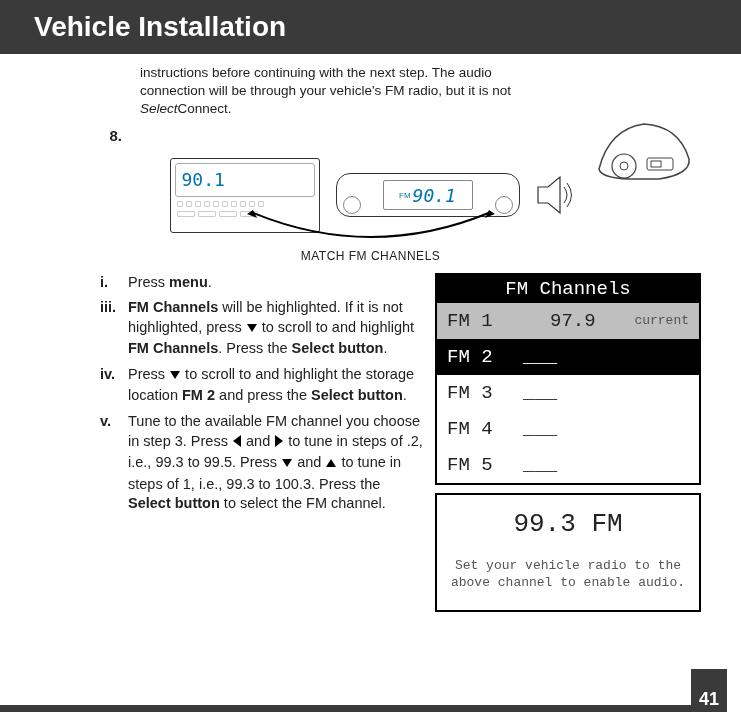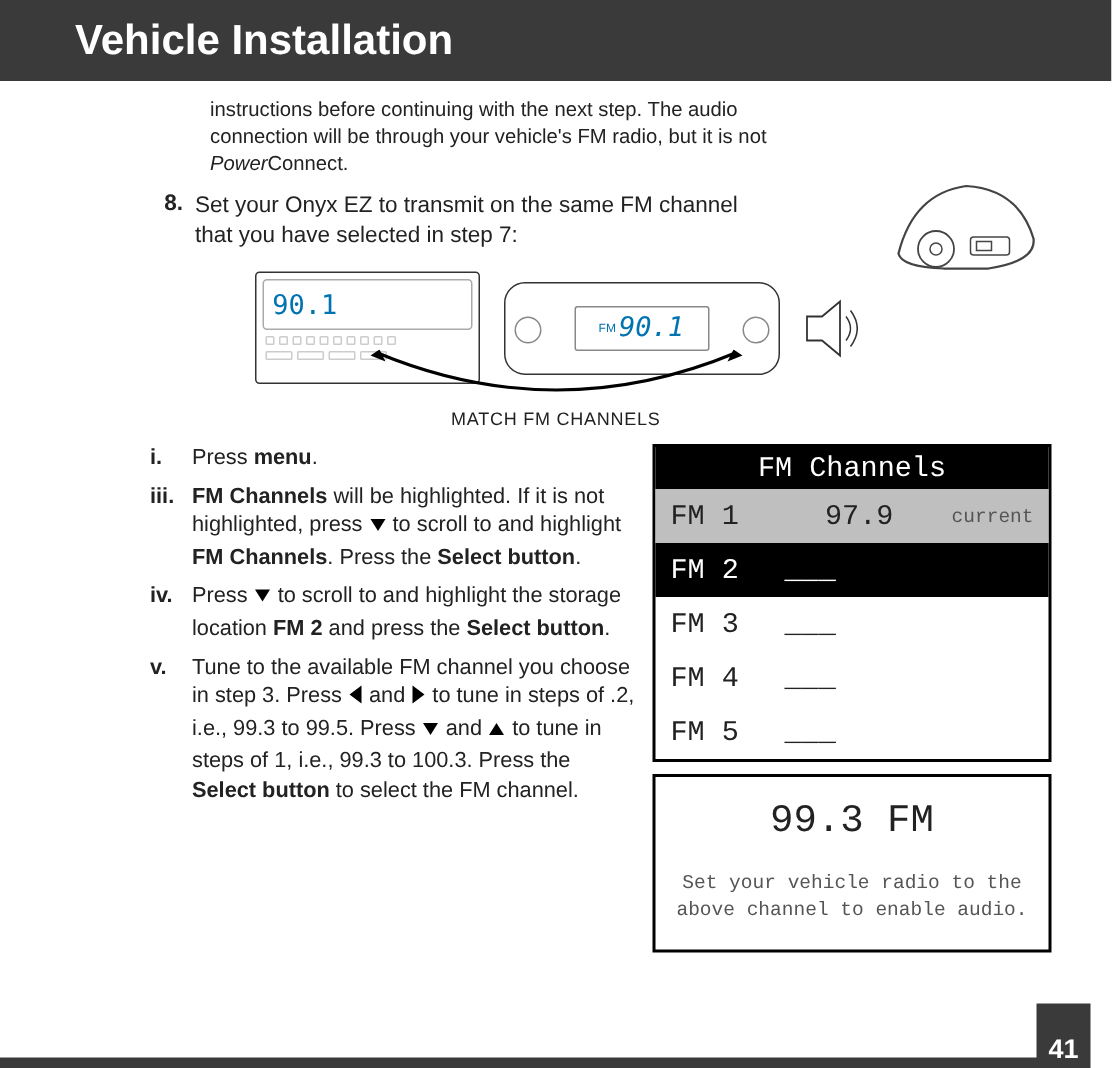--- a/index.html
+++ b/index.html
@@ -1,32 +1,32 @@
 <!DOCTYPE html>
 <html><head>
 <meta charset="utf-8">
 <style>
   * { box-sizing: border-box; margin: 0; padding: 0; }
   body { width: 741px; height: 712px; background: #fff; font-family: Arial, Helvetica, sans-serif; color: #222; position: relative; }
-  .header { background: #3a3a3a; height: 54px; padding-left: 50px; display: flex; align-items: center; }
+  .header { background: #3a3a3a; height: 54px; padding-left: 34px; display: flex; align-items: center; }
   .header h1 { color: #fff; font-weight: bold; font-size: 28px; }
   .content { padding: 10px 40px 0 40px; position: relative; }
   .intro { margin-left: 100px; font-size: 13.5px; line-height: 1.35; width: 410px; }
   .intro em { font-style: italic; }
   .step8 { display: flex; margin-top: 8px; margin-left: 62px; font-size: 15px; }
   .step8 .num { font-weight: bold; color: #222; width: 28px; text-align: right; padding-right: 8px; flex-shrink: 0; }
   .step8 .txt { flex: 1; max-width: 380px; line-height: 1.35; }
   .dash-illus { position: absolute; right: 42px; top: 60px; }
   .match-row { display: flex; justify-content: center; align-items: center; margin-top: 14px; gap: 16px; position: relative; }
   .device { border: 1px solid #333; border-radius: 3px; width: 150px; height: 75px; position: relative; background: #fff; }
   .device-inner { border: 1px solid #aaa; border-radius: 3px; margin: 4px; height: 34px; display: flex; align-items: center; }
   .freq { font-family: monospace; color: #0073b0; font-size: 18px; padding-left: 6px; }
   .dots-row { display: flex; gap: 3px; margin: 4px 6px; }
   .dot { width: 6px; height: 6px; border: 1px solid #ccc; border-radius: 1px; }
-  .car-radio { border: 1px solid #333; border-radius: 14px; width: 184px; height: 62px; background: #fff; display: flex; align-items: center; justify-content: center; position: relative; }
+  .car-radio { border: 1px solid #333; border-radius: 14px; width: 184px; height: 44px; background: #fff; display: flex; align-items: center; justify-content: center; position: relative; }
   .car-screen { border: 1px solid #888; border-radius: 2px; width: 90px; height: 30px; display: flex; align-items: center; justify-content: center; }
   .car-screen .fm-label { font-size: 8px; color: #0073b0; margin-right: 2px; }
   .car-screen .nn { font-family: monospace; font-style: italic; color: #0073b0; font-size: 18px; }
   .knob { width: 18px; height: 18px; border: 1px solid #888; border-radius: 50%; position: absolute; }
   .knob.l { left: 6px; top: 22px; }
   .knob.r { right: 6px; top: 22px; }
   .speaker { width: 36px; height: 44px; }
   .speaker svg { display: block; }
   .match-line { position: absolute; top: 52px; left: 50%; transform: translateX(-50%); }
   .match-label { text-align: center; font-size: 12px; letter-spacing: 0.5px; margin-top: 16px; }
@@ -68,26 +68,25 @@
     <svg width="110" height="80" viewBox="0 0 110 80">
       <path d="M10 55 Q 20 15 55 10 Q 90 12 100 45 Q 102 60 70 65 L 40 65 Q 12 64 10 55 Z" fill="none" stroke="#444" stroke-width="1.5"></path>
       <circle cx="35" cy="52" r="12" fill="none" stroke="#444" stroke-width="1.2"></circle>
       <circle cx="35" cy="52" r="4" fill="none" stroke="#444"></circle>
       <rect x="58" y="44" width="26" height="12" rx="2" fill="none" stroke="#444"></rect>
       <rect x="62" y="47" width="10" height="6" fill="none" stroke="#444"></rect>
     </svg>
   </div>
 
   <p class="intro">
-    <span>instructions before continuing with the next step. The audio connection will be through your vehicle's FM radio, but it is not </span><em>Power</em><span>Connect.</span>
+    <span>instructions before continuing with the next step. The audio connection will be through your vehicle's FM radio, but it is not </span><em>Select</em><span>Connect.</span>
   </p>
 
   <div class="step8">
     <div class="num">8.</div>
-    <div class="txt">Set your Onyx EZ to transmit on the same FM channel that you have selected in step 7:</div>
   </div>
 
   <div class="match-row">
     <div class="device">
       <div class="device-inner">
         <span class="freq">90.1</span>
       </div>
       <div class="dots-row">
         <span class="dot"></span>
           <span class="dot"></span>

